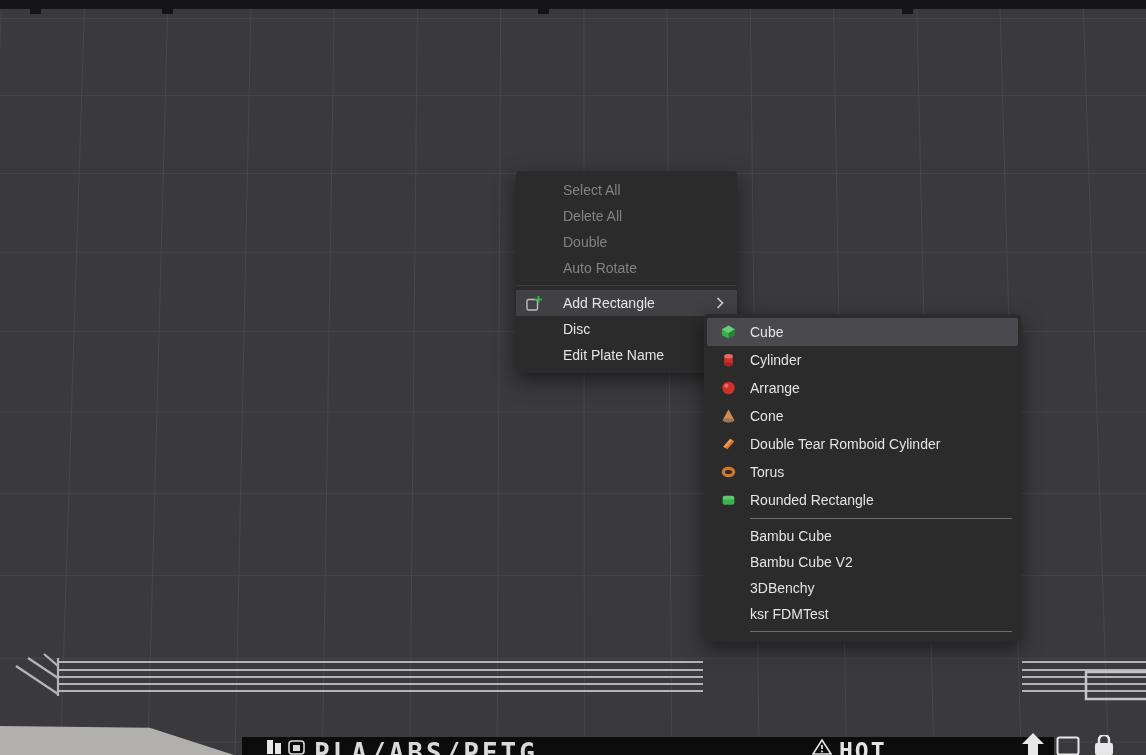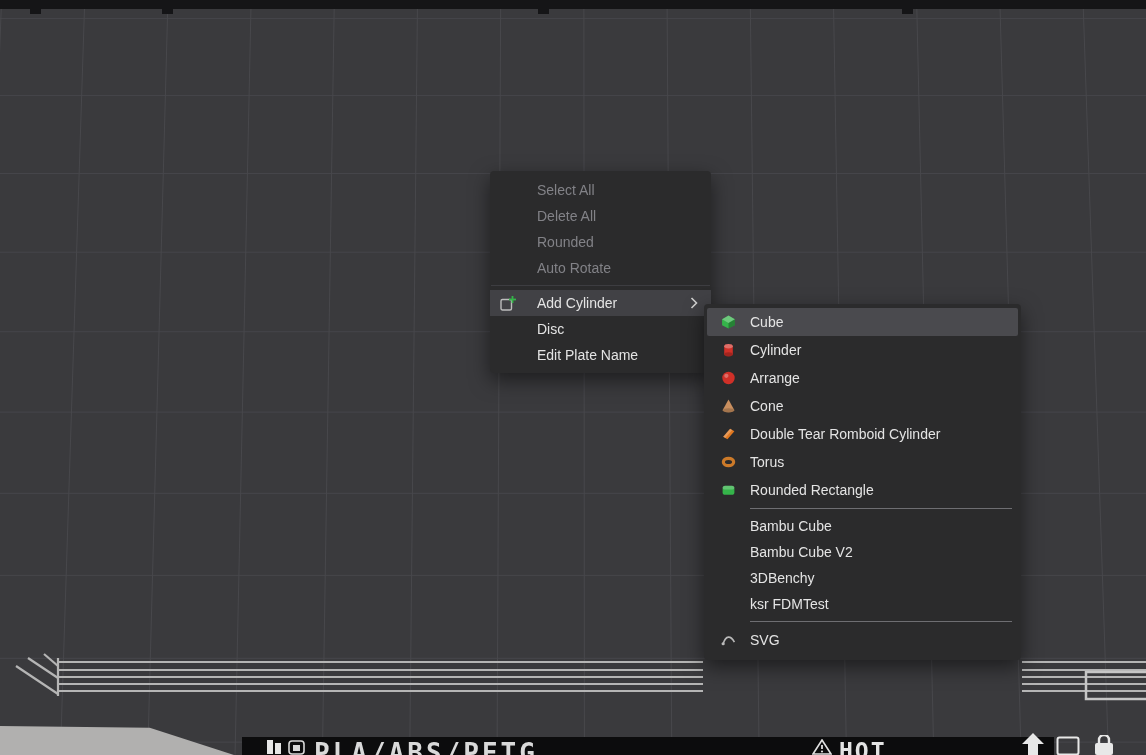--- a/index.html
+++ b/index.html
@@ -48,28 +48,28 @@
     font-family:"DejaVu Sans Mono", monospace;font-weight:bold;
     font-size:23px;letter-spacing:2px;color:#e3e3e3;
   }
   .plate-action{position:absolute;z-index:4;}
   
   .menu{
     position:absolute;background:#2b2b2c;border-radius:4px;
     box-shadow:0 7px 20px rgba(0,0,0,.5);
     font-size:14px;color:#e4e4e4;z-index:10;
   }
-  .mm{left:490px;top:171px;width:221px;padding:6px 0 5px;}
+  .mm{left:516px;top:171px;width:221px;padding:6px 0 5px;}
   .mm-row{height:26px;line-height:26px;padding-left:47px;position:relative;}
   .mm-row.disabled{color:#828287;}
   .mm-row.hl{background:#414145;}
   .mm-sep{height:1px;background:#3d3d41;margin:4px 1px;}
   .mm-icon{position:absolute;left:10px;top:5px;width:17px;height:17px;}
   .mm-chevron{position:absolute;right:13px;top:7px;width:8px;height:12px;}
-  .sm{left:704px;top:304px;width:317px;padding:4px 0 6px;}
+  .sm{left:704px;top:314px;width:317px;padding:4px 0 6px;}
   .sm-row{height:28px;line-height:28px;margin:0 3px;padding-left:43px;position:relative;border-radius:2px;}
   .sm-row.model{height:26px;line-height:26px;}
   .sm-row.hl{background:#4a4a4e;}
   .sm-icon{position:absolute;left:14px;top:50%;transform:translateY(-50%);width:15px;height:15px;}
   .sm-sep{height:1px;background:#6e6e72;margin:4px 9px 4px 46px;}
   svg{display:block;}
 </style>
 </head>
 <body>
 
@@ -132,33 +132,33 @@
 </svg>
 
 <div class="menu mm">
   <div class="mm-row disabled">
     <span>Select All</span>
   </div>
   <div class="mm-row disabled">
     <span>Delete All</span>
   </div>
   <div class="mm-row disabled">
-    <span>Rounded</span>
+    <span>Double</span>
   </div>
   <div class="mm-row disabled">
     <span>Auto Rotate</span>
   </div>
   <div class="mm-sep"></div>
   <div class="mm-row hl">
     <svg class="mm-icon" viewBox="0 0 17 17">
       <rect x="1" y="4.5" width="10.5" height="10.5" rx="1.5" fill="none" stroke="#bdbdbd" stroke-width="1.4"></rect>
       <line x1="12.5" y1="1" x2="12.5" y2="8" stroke-width="1.8" stroke="#35b44a"></line>
       <line x1="9" y1="4.5" x2="16" y2="4.5" stroke-width="1.8" stroke="#35b44a"></line>
     </svg>
-    <span>Add Cylinder</span>
+    <span>Add Rectangle</span>
     <svg class="mm-chevron" viewBox="0 0 8 12">
       <path d="M1.5 1 L6.5 6 L1.5 11" fill="none" stroke="#cfcfcf" stroke-width="1.6"></path>
     </svg>
   </div>
   <div class="mm-row">
     <span>Disc</span>
   </div>
   <div class="mm-row">
     <span>Edit Plate Name</span>
   </div>
@@ -237,21 +237,14 @@
   </div>
   <div class="sm-row model">
     <span>3DBenchy</span>
   </div>
   <div class="sm-row model">
     <span>ksr FDMTest</span>
   </div>
 
   <div class="sm-sep"></div>
 
-  <div class="sm-row">
-    <svg class="sm-icon" viewBox="0 0 14 14">
-      <path d="M2 10.5 C4.5 2.5, 9 2.5, 12.5 9" fill="none" stroke="#b9b9b9" stroke-width="1.5"></path>
-      <circle cx="2" cy="10.5" r="1.5" fill="#b9b9b9"></circle>
-    </svg>
-    <span>SVG</span>
-  </div>
 
 </div>
 
 </body></html>

